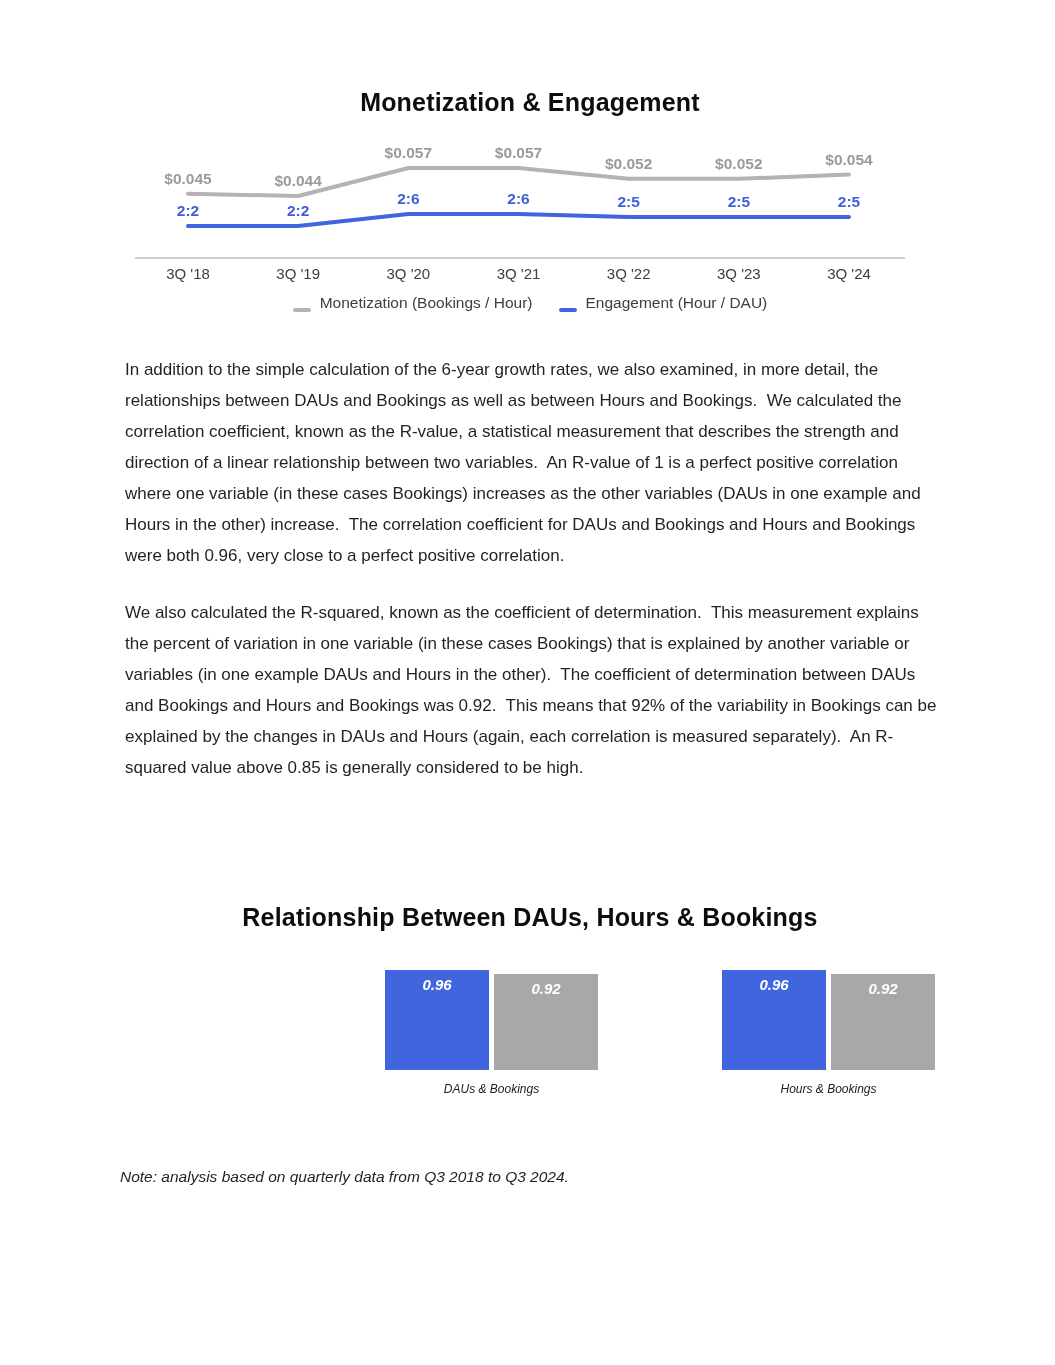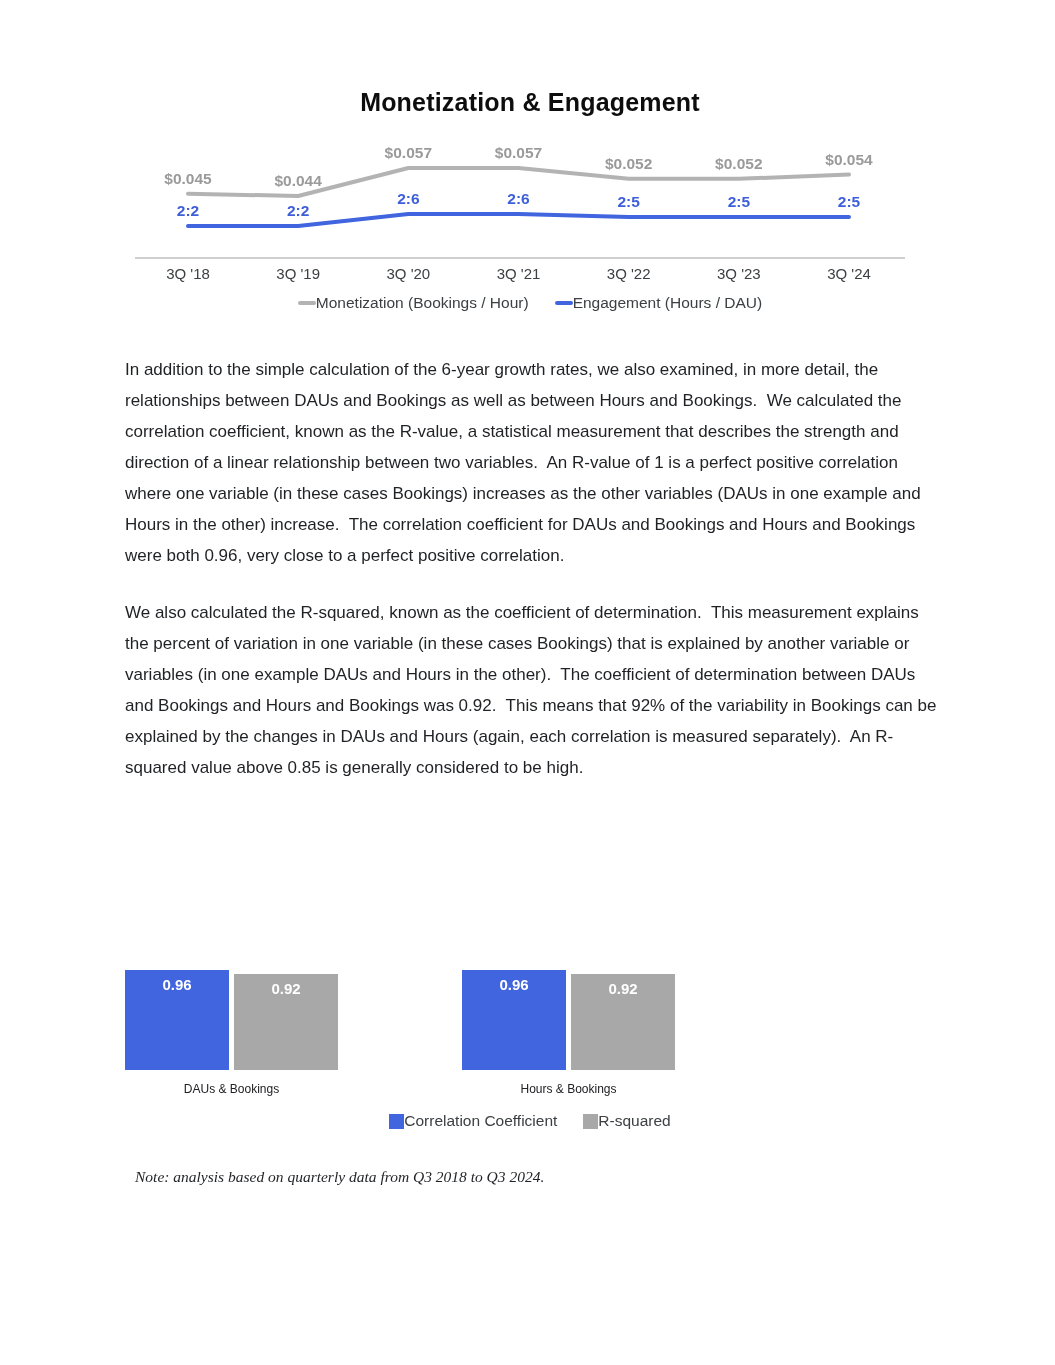--- a/index.html
+++ b/index.html
@@ -12,42 +12,42 @@
     font-size:25px;font-weight:bold;color:#0d0d0d;letter-spacing:0.2px;
   }
   #chart1-title{top:88px;}
   #chart2-title{top:903px;}
   #line-chart{position:absolute;top:130px;left:125px;}
   .chart-legend{
     position:absolute;left:125px;width:810px;
     display:flex;justify-content:center;align-items:center;gap:26px;
   }
   #chart1-legend{top:294px;}
-  .legend-item{display:flex;align-items:center;font-size:15.5px;color:#3c4043;}
+  .legend-item{display:flex;align-items:flex-end;gap:9px;font-size:15.5px;color:#3c4043;}
   .dash{width:18px;height:4px;border-radius:2px;display:inline-block;}
   .square{width:15px;height:15px;display:inline-block;}
   .text-block{position:absolute;top:346px;left:125px;width:812px;}
   .text-block p{
     margin:8px 0 26px 0;font-size:17px;line-height:31px;color:#1f2124;
     white-space:pre-wrap;
   }
   #bar-chart{position:absolute;top:966px;left:125px;width:810px;}
-  .bar-groups{display:flex;justify-content:flex-start;gap:124px;}
+  .bar-groups{display:flex;justify-content:flex-end;gap:124px;font-style:italic;}
   .bar-group-col{display:flex;flex-direction:column;align-items:center;}
   .bars{display:flex;align-items:flex-end;gap:5px;height:104px;}
   .bar{width:104px;position:relative;}
   .bar-value{
     position:absolute;top:6px;left:0;right:0;text-align:center;
     color:#ffffff;font-weight:bold;font-size:15px;
   }
   .cat-label{margin-top:12px;font-size:12px;color:#202124;}
   #bar-legend{position:static;margin-top:16px;}
   .note{
-    position:absolute;top:1168px;left:135px;width:812px;
-    font-style:italic;font-size:15.5px;color:#1f2124;font-family:Liberation Serif, serif;
+    position:absolute;top:1168px;left:120px;width:812px;
+    font-style:italic;font-size:15.5px;color:#1f2124;
   }
   .page-number{
     position:absolute;top:1320px;left:0;width:100%;text-align:center;
     font-size:15px;color:#222;
   }
   .logo{
     position:absolute;top:1312px;right:45px;display:flex;align-items:center;
     font-weight:bold;font-size:28px;letter-spacing:1px;color:#0b0b0b;
   }
   .logo svg{margin:0 2px;display:block;}
@@ -86,29 +86,30 @@
       <text x="724" y="77.0" text-anchor="middle" font-size="15.5" font-weight="bold" fill="#3e5fd9">2:5</text>
     </svg>
 
   <div class="chart-legend" id="chart1-legend">
     <span class="legend-item">
       <span class="dash" style="background: rgb(179, 179, 179);"></span>
       <span>Monetization (Bookings / Hour)</span>
     </span>
     <span class="legend-item">
       <span class="dash" style="background: rgb(64, 101, 223);"></span>
-      <span>Engagement (Hours / DAU)</span>
+      <span>Engagement (Hour / DAU)</span>
     </span>
   </div>
 
   <div class="text-block">
     <p>In addition to the simple calculation of the 6-year growth rates, we also examined, in more detail, the relationships between DAUs and Bookings as well as between Hours and Bookings.  We calculated the correlation coefficient, known as the R-value, a statistical measurement that describes the strength and direction of a linear relationship between two variables.  An R-value of 1 is a perfect positive correlation where one variable (in these cases Bookings) increases as the other variables (DAUs in one example and Hours in the other) increase.  The correlation coefficient for DAUs and Bookings and Hours and Bookings were both 0.96, very close to a perfect positive correlation.</p>
     <p>We also calculated the R-squared, known as the coefficient of determination.  This measurement explains the percent of variation in one variable (in these cases Bookings) that is explained by another variable or variables (in one example DAUs and Hours in the other).  The coefficient of determination between DAUs and Bookings and Hours and Bookings was 0.92.  This means that 92% of the variability in Bookings can be explained by the changes in DAUs and Hours (again, each correlation is measured separately).  An R-squared value above 0.85 is generally considered to be high.</p>
   </div>
 
+  <div class="chart-title" id="chart2-title">Relationship Between DAUs, Hours &amp; Bookings</div>
 
   <div id="bar-chart">
     <div class="bar-groups">
         <div class="bar-group-col">
           <div class="bars">
             <div class="bar" style="height: 100px; background: rgb(64, 101, 223);">
               <span class="bar-value">0.96</span>
             </div>
             <div class="bar" style="height: 96px; background: rgb(168, 168, 168);">
               <span class="bar-value">0.92</span>
@@ -121,30 +122,20 @@
             <div class="bar" style="height: 100px; background: rgb(64, 101, 223);">
               <span class="bar-value">0.96</span>
             </div>
             <div class="bar" style="height: 96px; background: rgb(168, 168, 168);">
               <span class="bar-value">0.92</span>
             </div>
           </div>
           <div class="cat-label">Hours &amp; Bookings</div>
         </div>
       </div>
-    <div class="chart-legend" id="bar-legend">
-      <span class="legend-item">
-        <span class="square" style="background: rgb(64, 101, 223);"></span>
-        <span>Correlation Coefficient</span>
-      </span>
-      <span class="legend-item">
-        <span class="square" style="background: rgb(168, 168, 168);"></span>
-        <span>R-squared</span>
-      </span>
-    </div>
   </div>
 
   <div class="note">Note: analysis based on quarterly data from Q3 2018 to Q3 2024.</div>
 
   <div class="page-number">3</div>
 
   <div class="logo">
     <span>R</span>
     <svg width="24" height="24" viewBox="0 0 24 24">
       <path d="M4,4 H20 V20 H4 Z M9.6,9.6 H14.4 V14.4 H9.6 Z" fill="#0b0b0b" fill-rule="evenodd" transform="rotate(-14 12 12)"></path>

